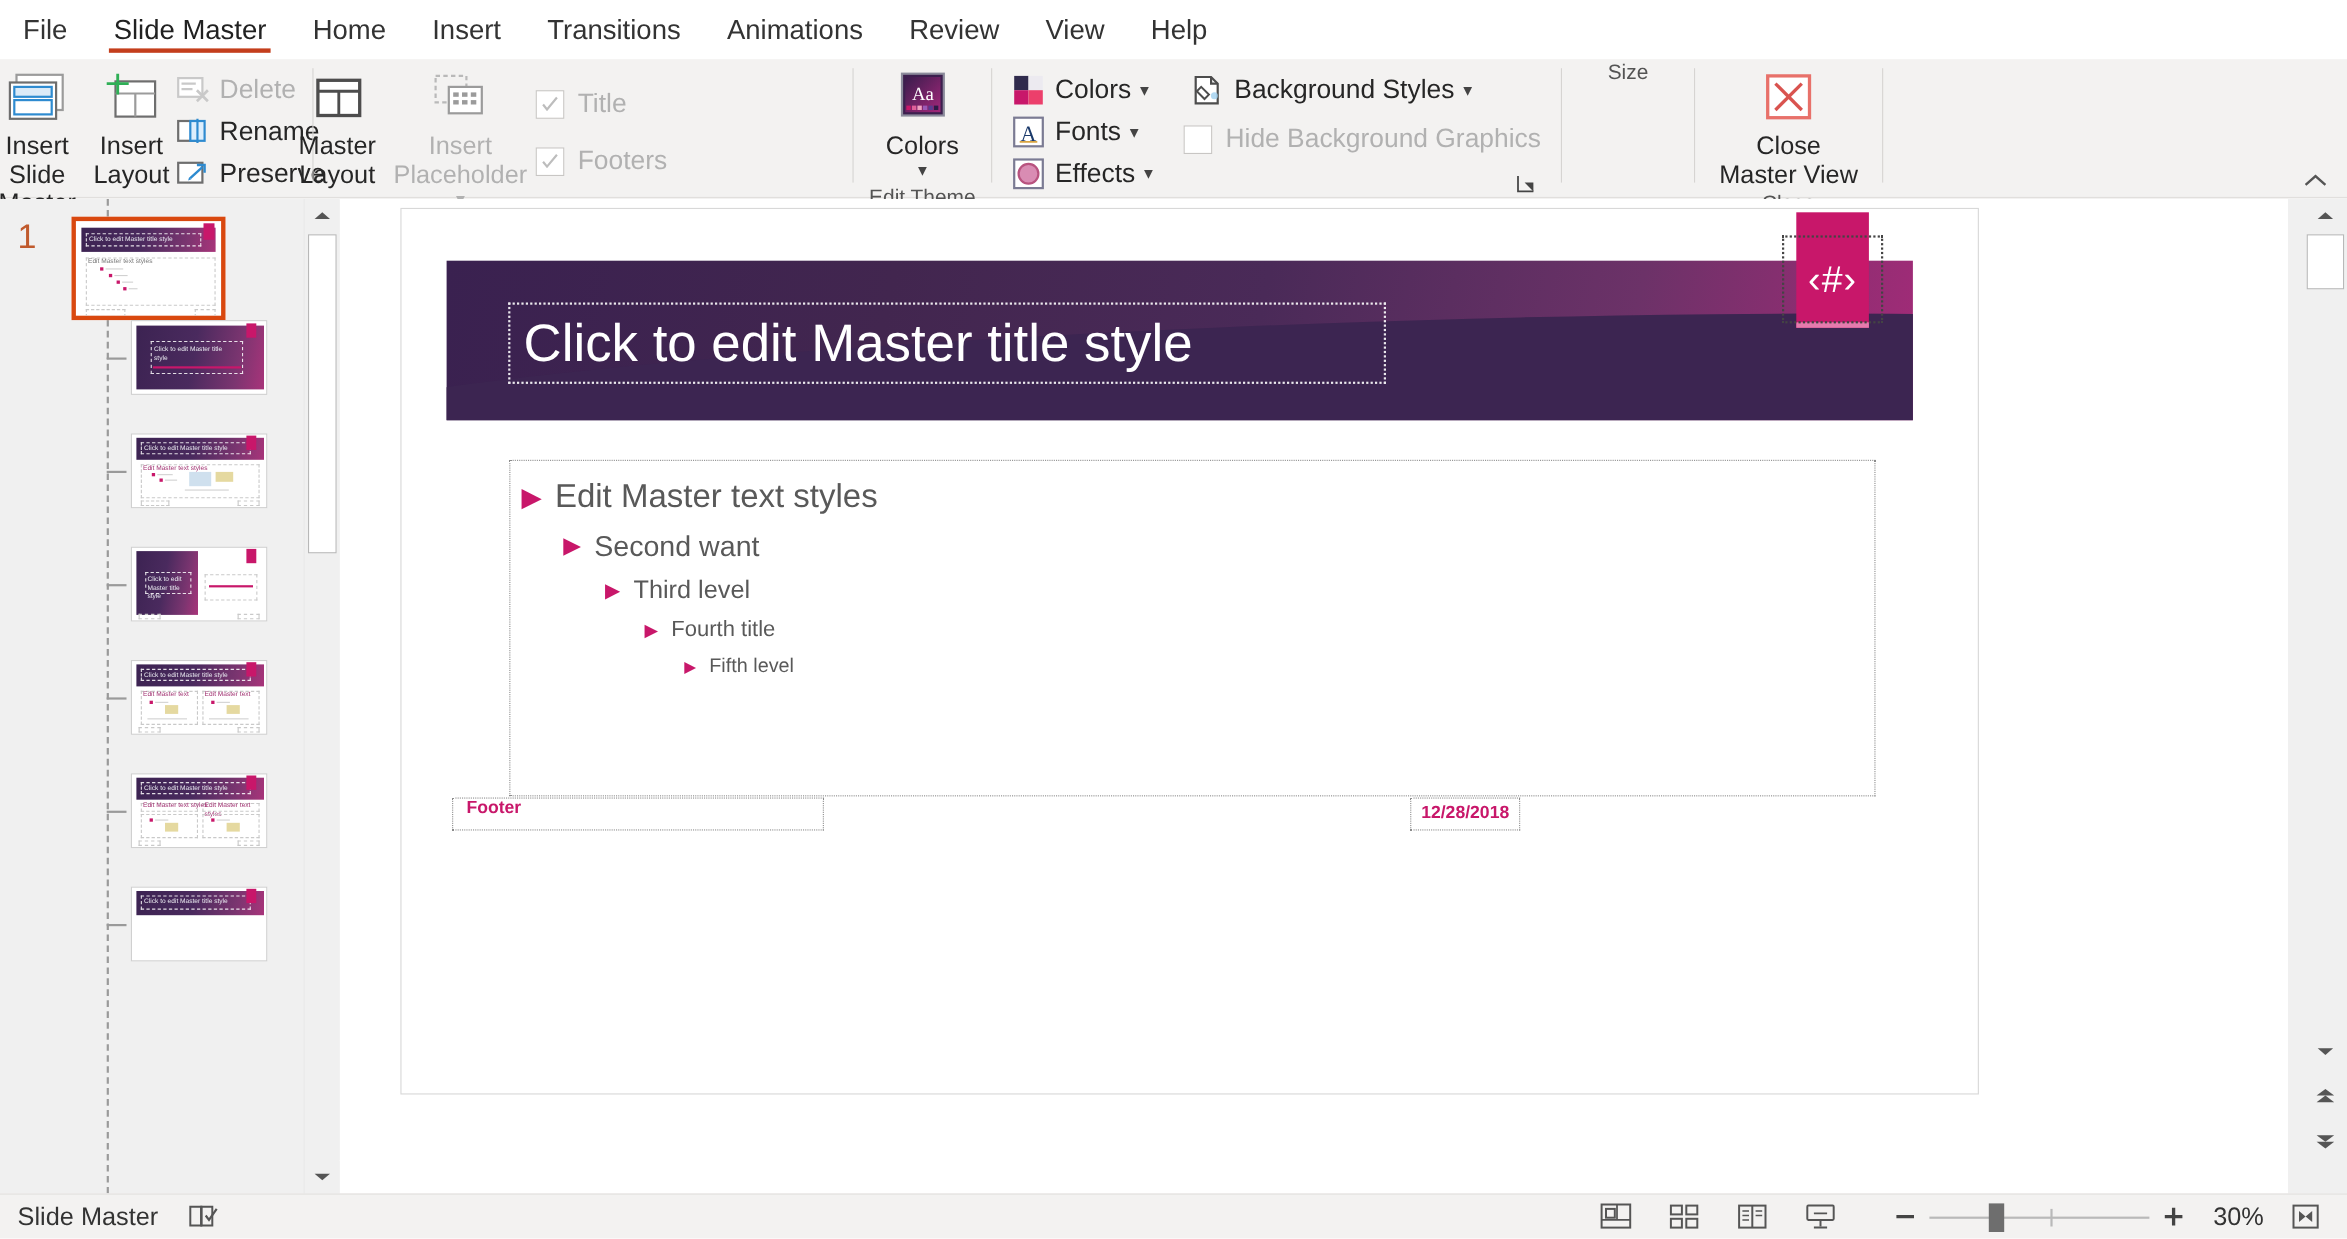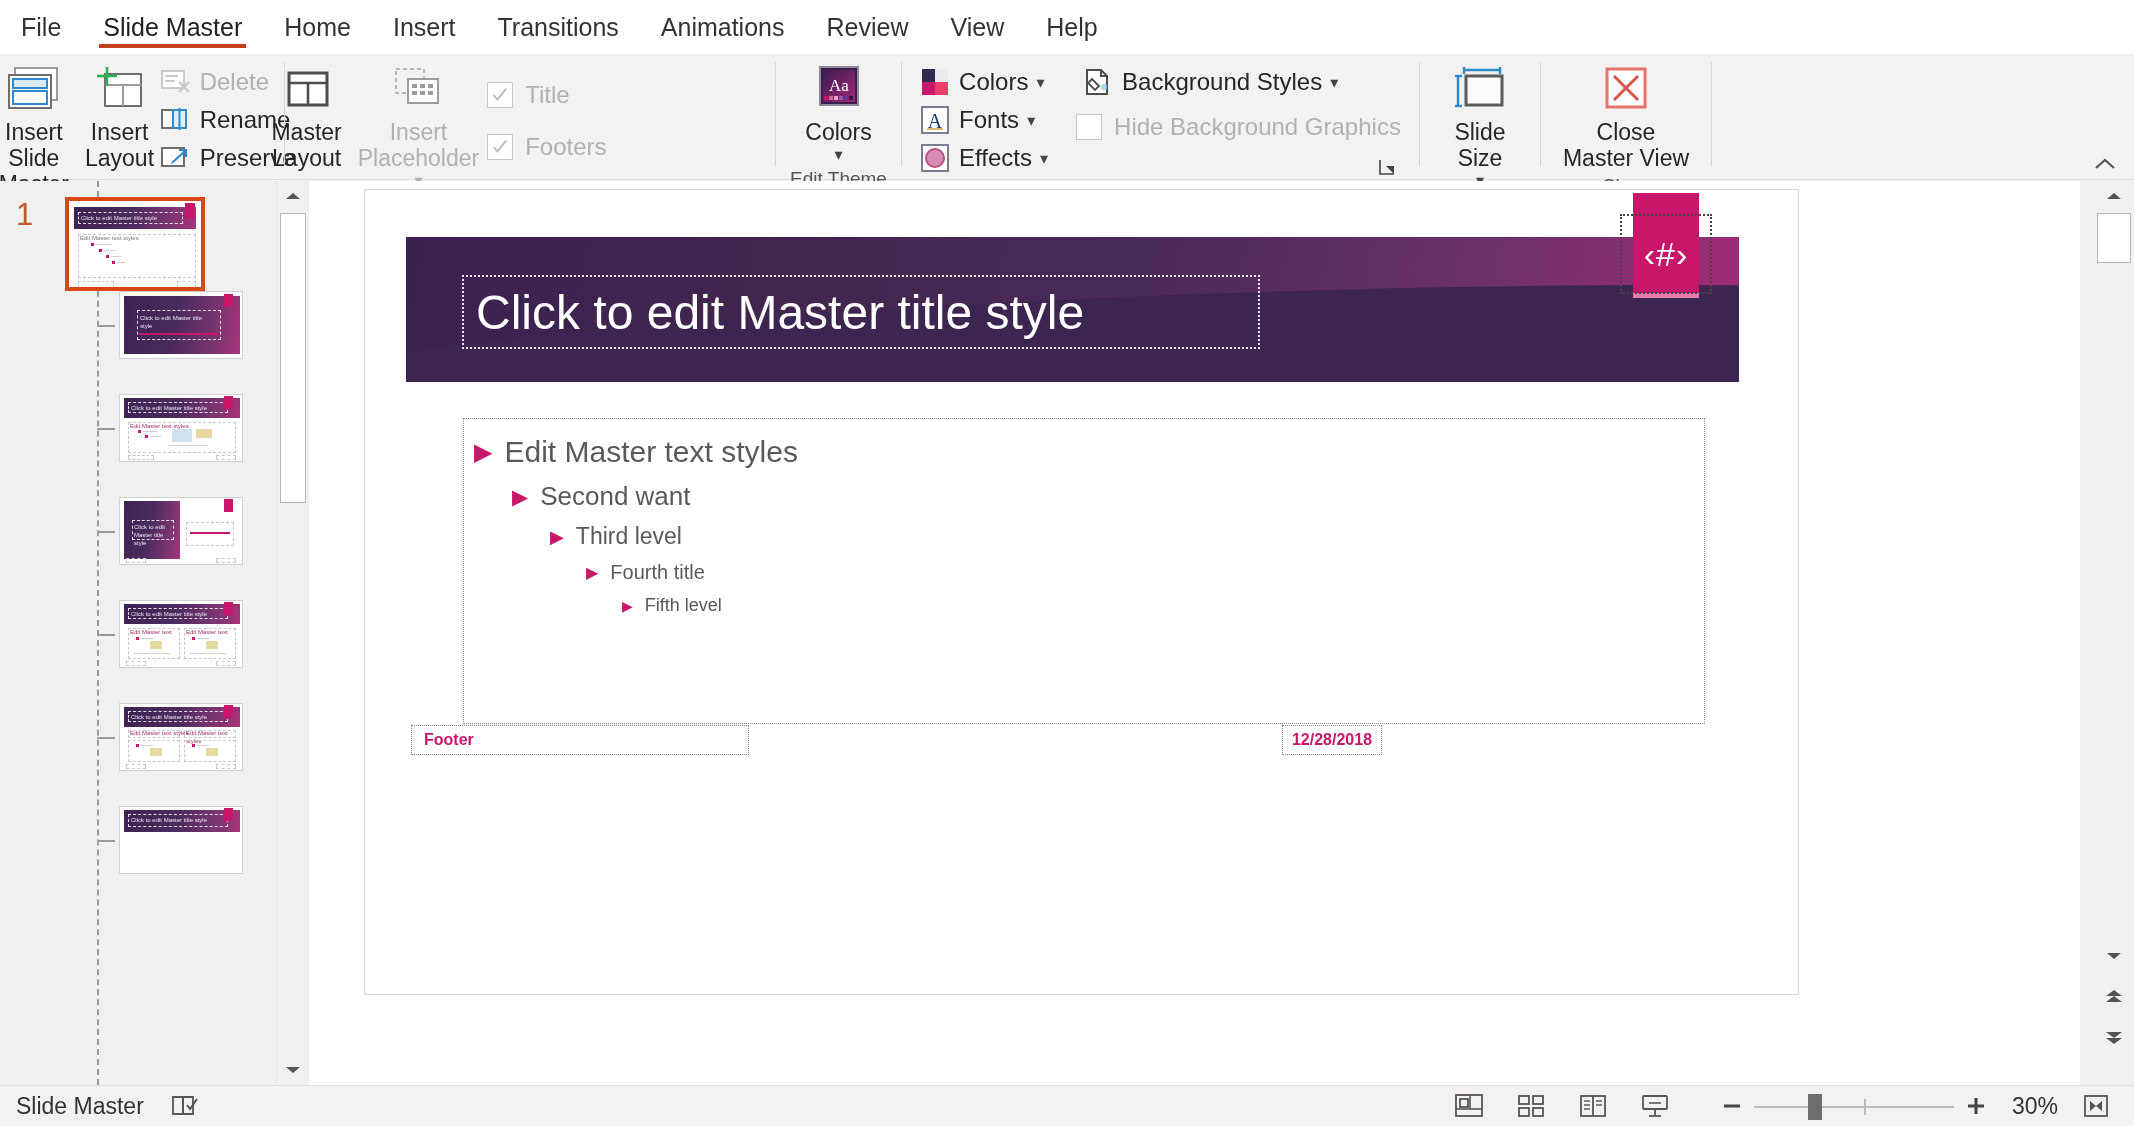--- a/index.html
+++ b/index.html
@@ -183,21 +183,21 @@
   .lv2 .tri { font-size: 21px; }
   .lv3 { font-size: 23px; color: #595959; margin-top: 11px; margin-left: 76px; }
   .lv3 .tri { font-size: 18px; }
   .lv4 { font-size: 20px; color: #595959; margin-top: 11px; margin-left: 112px; }
   .lv4 .tri { font-size: 16px; }
   .lv5 { font-size: 18px; color: #595959; margin-top: 11px; margin-left: 148px; }
   .lv5 .tri { font-size: 14px; }
 
   .footer-ph {
     position: absolute; left: 46px; top: 535px; width: 338px; height: 30px;
-    border: 1px dotted #8b8b8b; display: flex; align-items: center; padding-left: 12px;
+    border: 1px dotted #8b8b8b; display: flex; align-items: flex-start; padding-left: 12px;
   }
   .footer-ph span { font-size: 16px; color: #c8176a; font-weight: bold; }
   .date-ph {
     position: absolute; left: 917px; top: 535px; width: 100px; height: 30px;
     border: 1px dotted #8b8b8b; display: flex; align-items: center; justify-content: center;
   }
   .date-ph span { font-size: 16px; color: #c8176a; font-weight: bold; }
 
   .vscroll { position: absolute; right: 0; top: 0; width: 54px; height: 904px; background: #f0f0f0; }
   .vscroll .col { position: absolute; left: 14px; top: 0; width: 40px; height: 904px; background: #f0f0f0; }
@@ -475,38 +475,20 @@
       <span class="dlglaunch">
         <svg width="22" height="22" viewBox="0 0 22 22">
             <path d="M4 4 v14 h14" fill="none" stroke="#444" stroke-width="1.6"></path>
             <path d="M18 18 L10 10 h8z" fill="#444"></path>
           </svg>
       </span>
     </div>
     <div class="gsep" style="left:1419px;"></div>
 
     <div class="rgroup" style="left:1420px; width:120px;">
-      <div class="rbody">
-        <div class="bigbtn">
-          <span class="ico">
-            <svg width="56" height="46" viewBox="0 0 56 46">
-                <line x1="12" y1="4" x2="48" y2="4" stroke="#2e8bd0" stroke-width="2.4"></line>
-                <line x1="12" y1="1" x2="12" y2="8" stroke="#2e8bd0" stroke-width="2.4"></line>
-                <line x1="48" y1="1" x2="48" y2="8" stroke="#2e8bd0" stroke-width="2.4"></line>
-                <line x1="6" y1="10" x2="6" y2="40" stroke="#2e8bd0" stroke-width="2.4"></line>
-                <line x1="3" y1="10" x2="10" y2="10" stroke="#2e8bd0" stroke-width="2.4"></line>
-                <line x1="3" y1="40" x2="10" y2="40" stroke="#2e8bd0" stroke-width="2.4"></line>
-                <rect x="14" y="10" width="36" height="29" fill="#fcfcfc" stroke="#5a5a5a" stroke-width="3"></rect>
-              </svg>
-          </span>
-          <span class="cap">Slide
-Size</span>
-          <span class="caret">▾</span>
-        </div>
-      </div>
       <div class="rlabel">Size</div>
     </div>
     <div class="gsep" style="left:1540px;"></div>
 
     <div class="rgroup" style="left:1541px; width:170px;">
       <div class="rbody">
         <div class="bigbtn">
           <span class="ico">
             <svg width="52" height="46" viewBox="0 0 52 46">
                 <rect x="7" y="3" width="38" height="38" fill="#fff" stroke="#e8716a" stroke-width="3"></rect>

